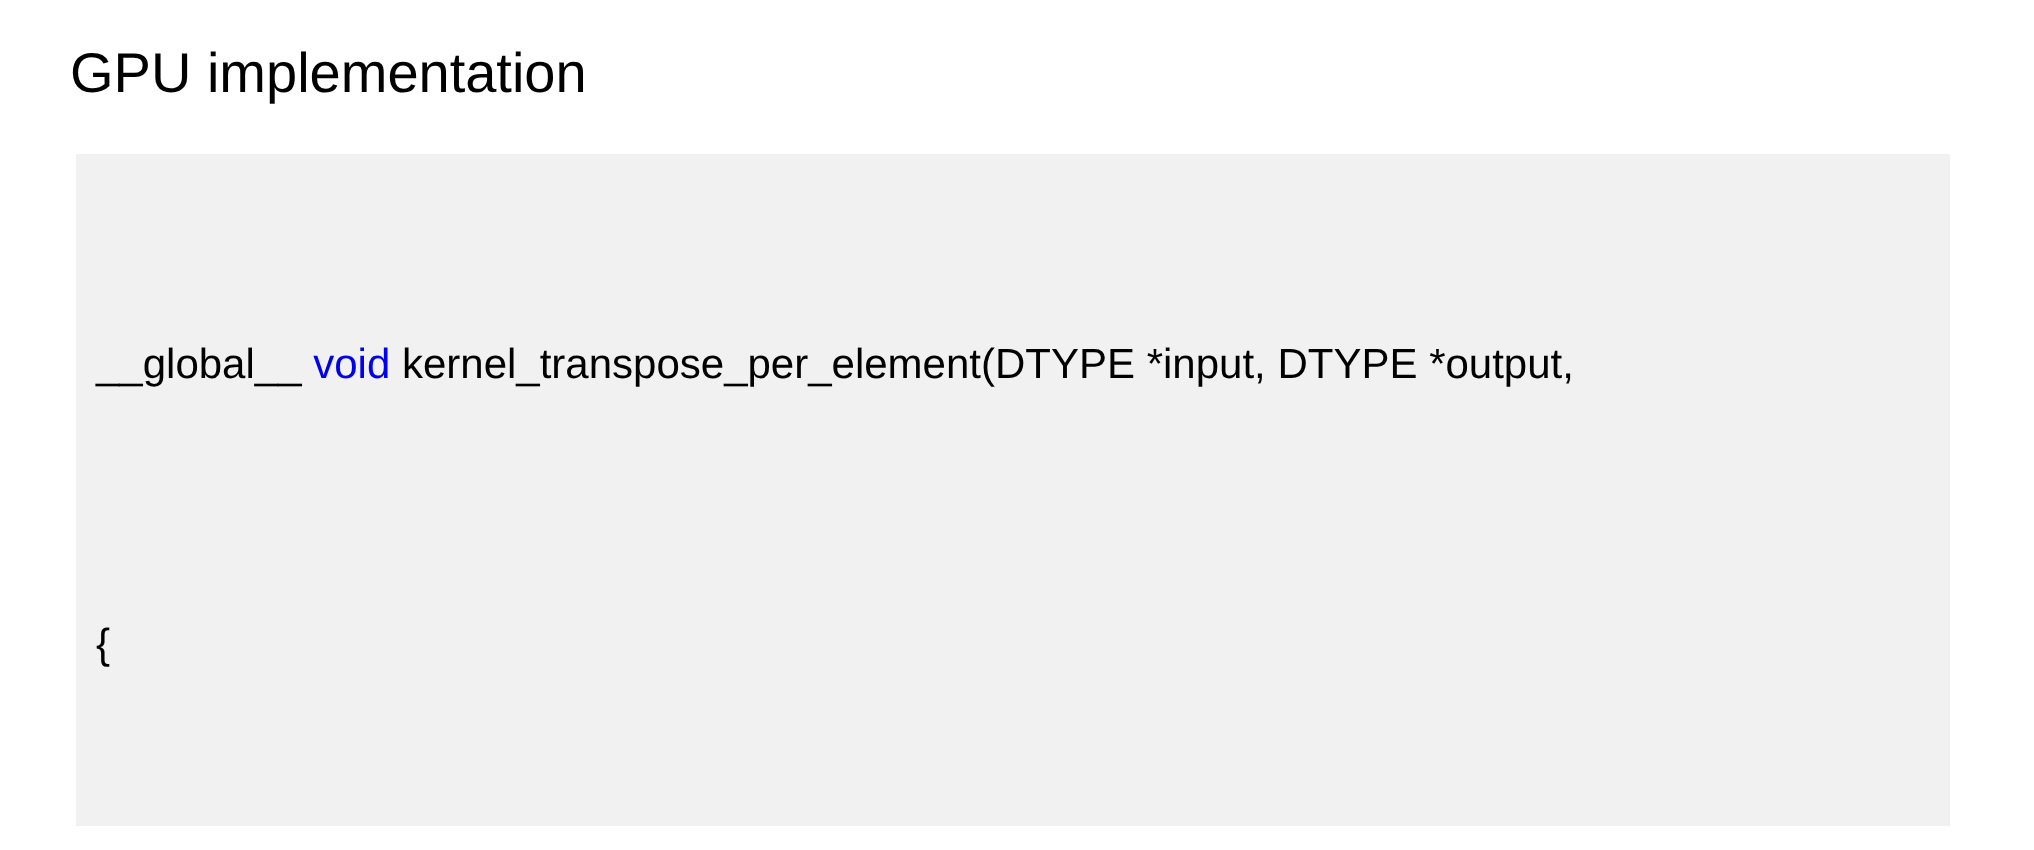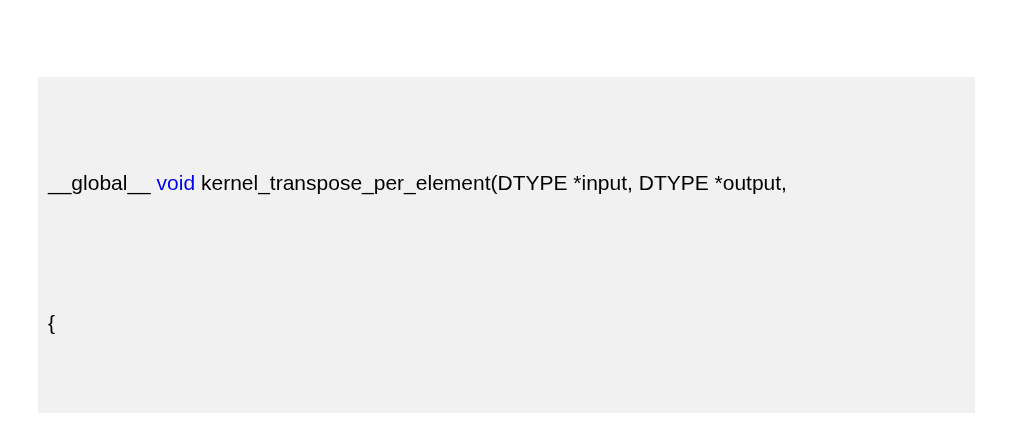--- a/index.html
+++ b/index.html
@@ -44,20 +44,21 @@
   .code-line { min-height: 28px; }
   .ind-0 { margin-left: 0; }
   .ind-2 { margin-left: 317px; }
   .kw { color: var(--keyword); }
 </style>
 </head>
 <body>
 
 <div class="slide">
 
+  <div class="title">GPU implementation</div>
 
   <div class="code-panel">
 
     <div class="code-line ind-0"><span>__global__ </span><span class="kw">void</span><span> kernel_transpose_per_element(DTYPE *input, DTYPE *output,</span></div>
 
 
     <div class="code-line ind-0"><span>{</span></div>
 
     
 

